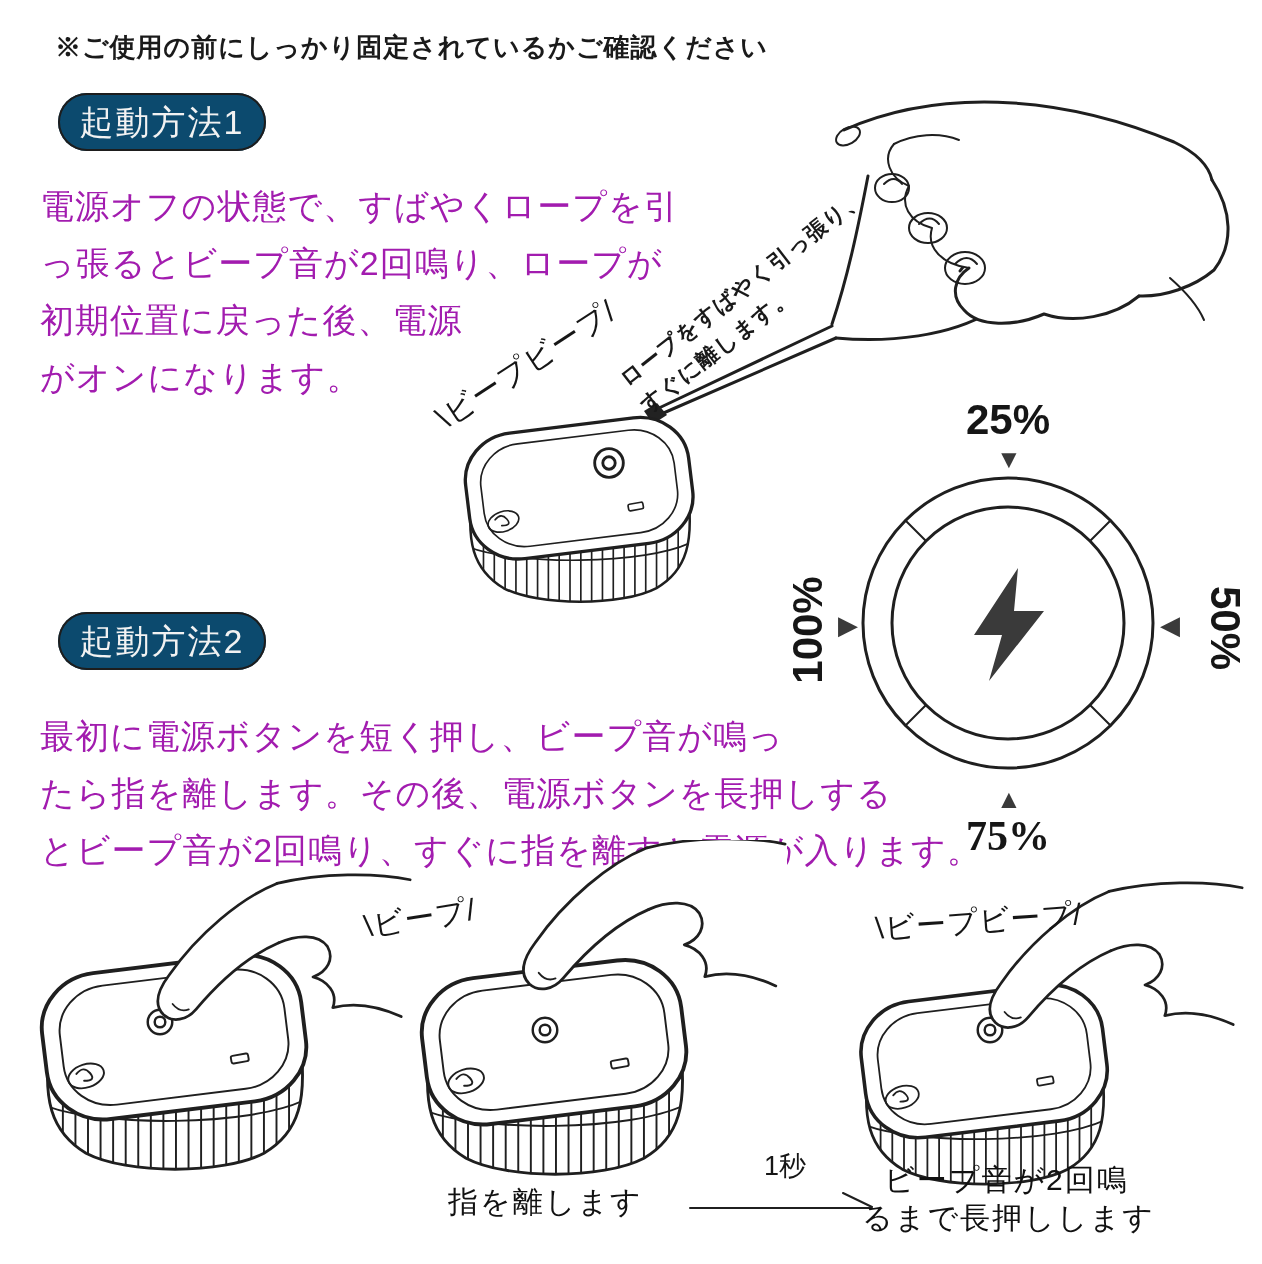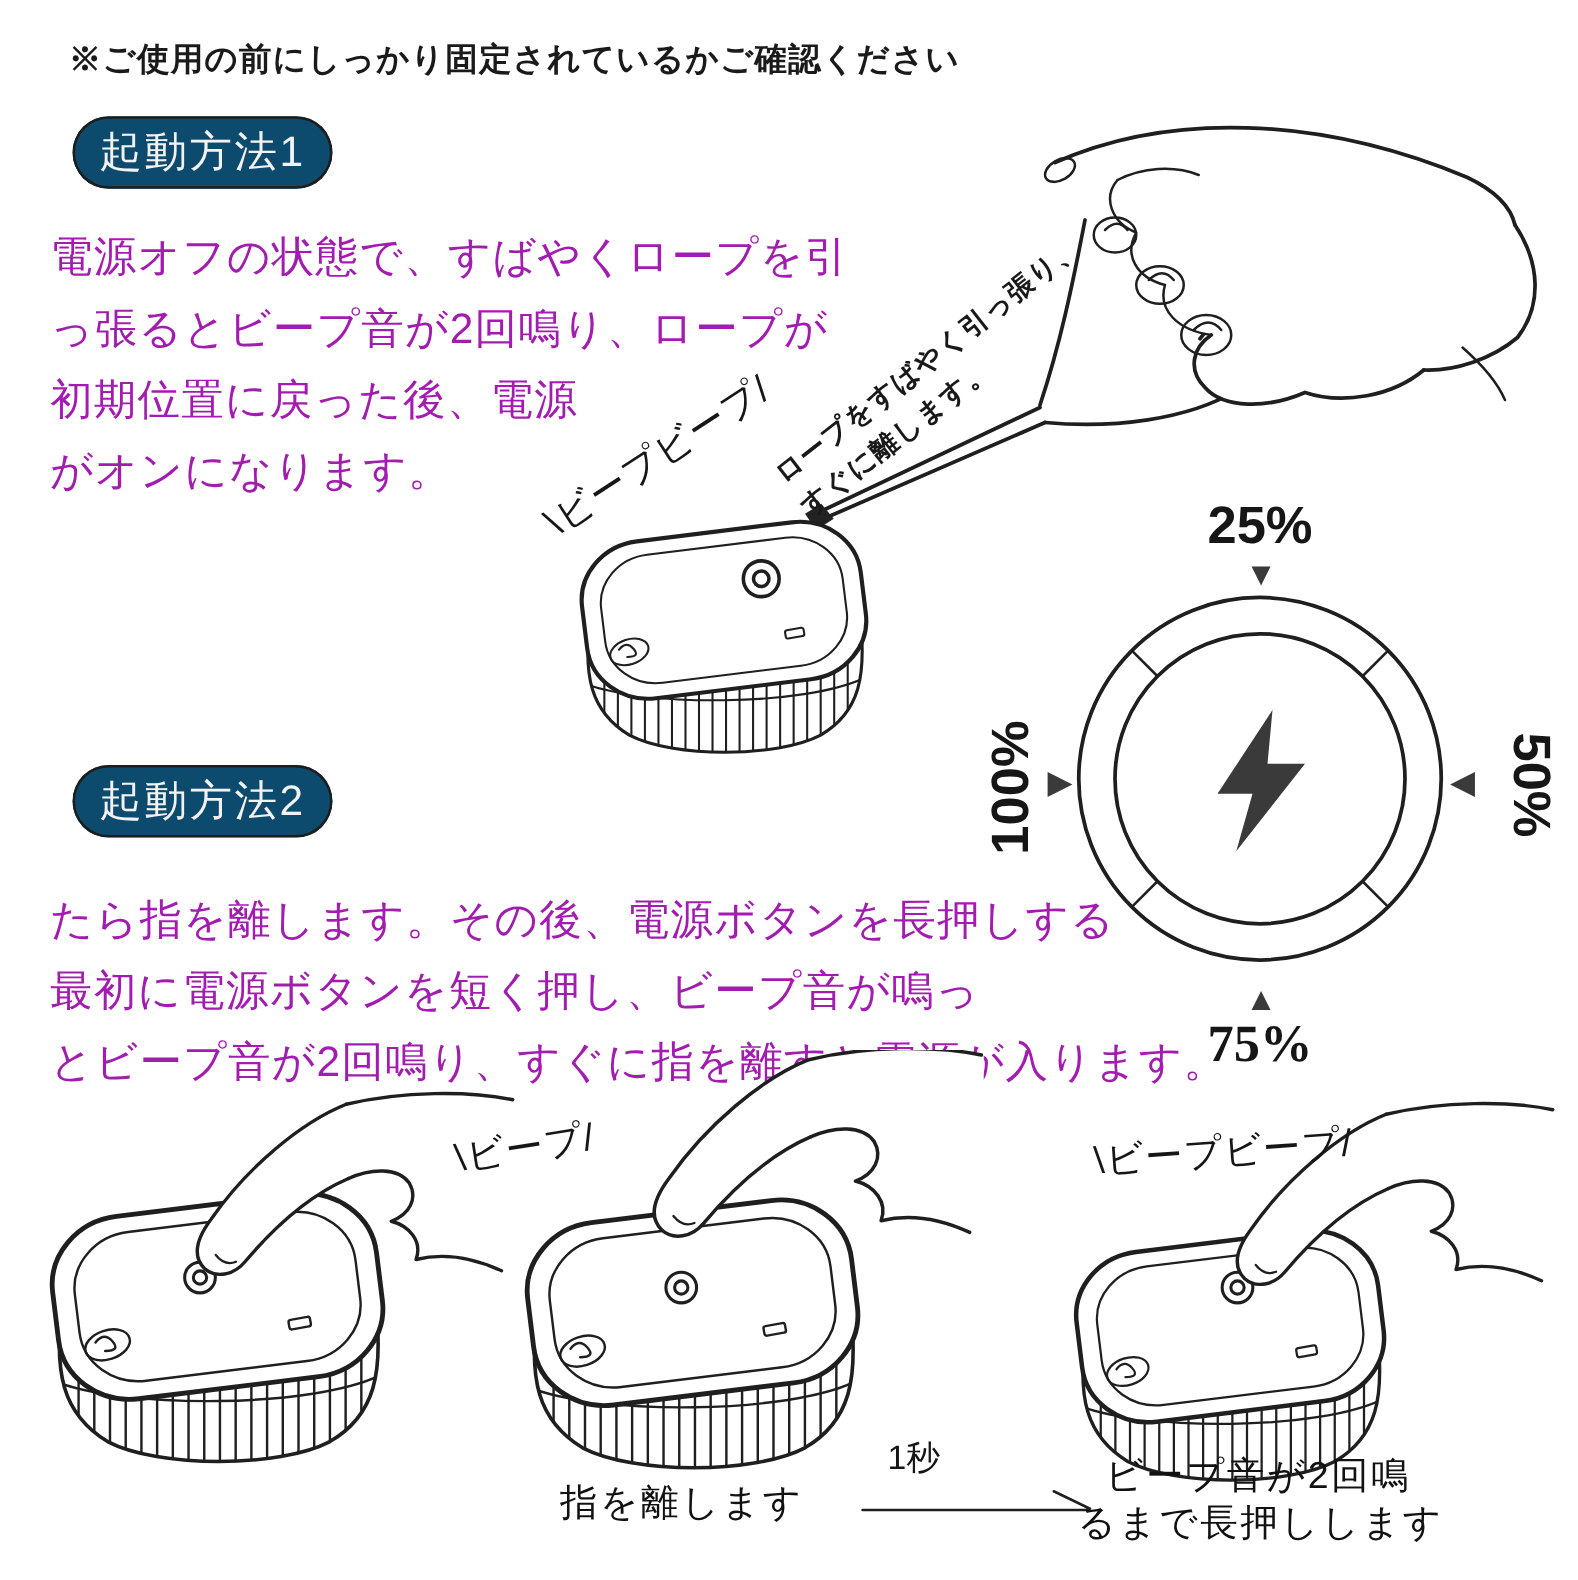--- a/index.html
+++ b/index.html
@@ -8,21 +8,21 @@
   .abs{position:absolute;}
   .note{font-size:26px;font-weight:bold;letter-spacing:1px;white-space:nowrap;}
   .badge{background:#0c4a6e;color:#f2f2f2;border-radius:30px;height:58px;line-height:58px;
          text-align:center;font-size:34px;letter-spacing:2px;box-shadow:0 0 0 2px #1d1d1d inset;}
   .para{font-size:34px;line-height:57px;letter-spacing:1px;white-space:nowrap;color:#a21caf;}
   .cap{font-size:30px;letter-spacing:2px;white-space:nowrap;color:#111;}
   .sound{font-size:30px;letter-spacing:1px;white-space:nowrap;color:#161616;}
   .pct{font-size:42px;font-weight:600;color:#161616;text-align:center;}
   .tri{font-size:26px;color:#3a3a3a;line-height:1;}
   .ropetext{font-size:22px;font-weight:bold;letter-spacing:1px;line-height:1.5;white-space:nowrap;color:#191919;}
-  .sec{font-size:27px;color:#161616;}
+  .sec{font-size:27px;color:#161616;text-align:center;}
   svg{display:block;}
   .ln{stroke:#1f1f1f;fill:none;stroke-width:3;stroke-linecap:round;stroke-linejoin:round;}
   .lnw{stroke:#1f1f1f;fill:#fff;stroke-width:3;stroke-linecap:round;stroke-linejoin:round;}
   .thin{stroke-width:2;}
   .thick{stroke-width:4;}
 </style>
 </head>
 <body>
 
 <div id="page">
@@ -120,22 +120,22 @@
   <div class="abs pct" style="left:948px;top:812px;width:120px;font-family:Liberation Serif, serif;">75%</div>
   <div class="abs tri" style="left:996px;top:786px;">▲</div>
   <div class="abs pct" style="left:723px;top:606px;width:170px;transform:rotate(-90deg);">100%</div>
   <div class="abs tri" style="left:838px;top:612px;">▶</div>
   <div class="abs pct" style="left:1140px;top:604px;width:170px;transform:rotate(90deg);">50%</div>
   <div class="abs tri" style="left:1160px;top:612px;">◀</div>
 
   <div class="abs badge" style="left:58px;top:612px;width:208px;">起動方法2</div>
 
   <div class="abs para" style="left:40px;top:708px;">
+    <div>最初に電源ボタンを短く押し、ビープ音が鳴っ</div>
     <div>たら指を離します。その後、電源ボタンを長押しする</div>
-    <div>最初に電源ボタンを短く押し、ビープ音が鳴っ</div>
     <div>とビープ音が2回鳴り、すぐに指を離すと電源が入ります。</div>
   </div>
 
   <svg class="abs" style="left:15px;top:860px;" width="400" height="340" viewBox="0 0 400 340">
     <use href="#dev" x="15" y="92" width="290" height="242"></use>
     <use href="#btn" x="127" y="144" width="36" height="36"></use>
     <use href="#hand" x="127" y="18" width="270" height="180"></use>
   </svg>
   <div class="abs sound" style="left:345px;top:898px;width:150px;text-align:center;transform:rotate(-9deg);">\ビープ/</div>
 

